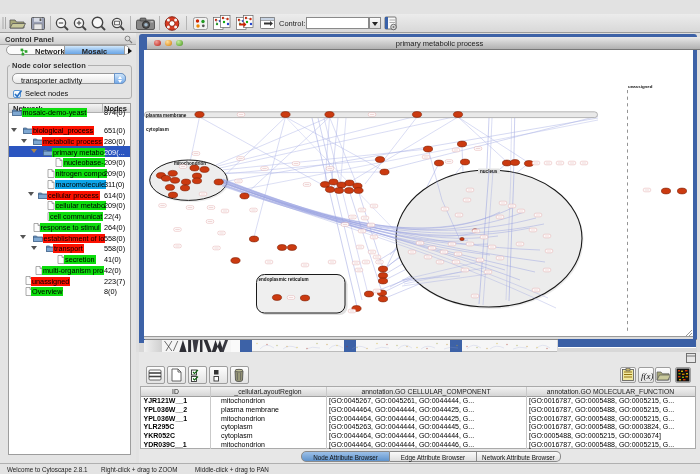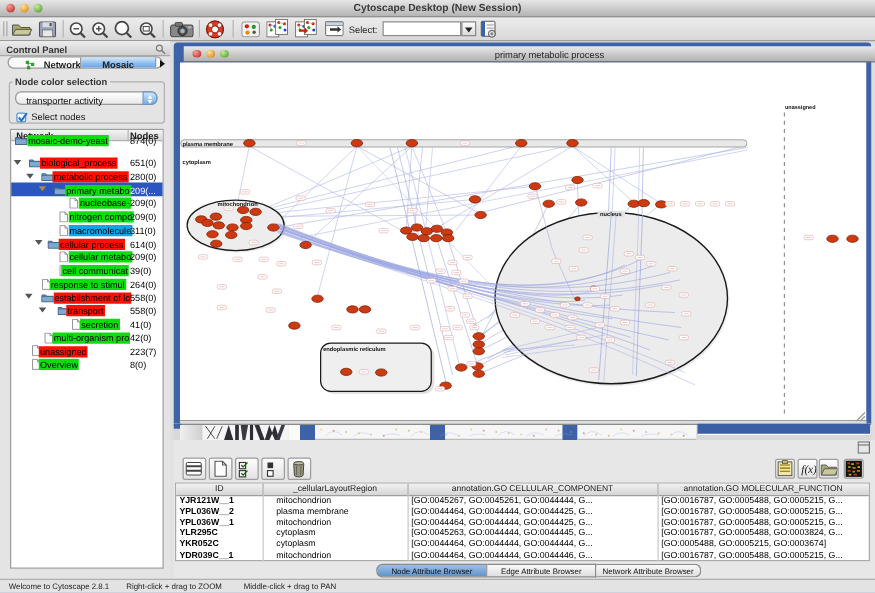--- a/index.html
+++ b/index.html
@@ -58,26 +58,20 @@
 .drow b{font-size:7px}
 
 .btab{position:absolute;top:0;height:11px;border:1px solid #8a8a8a;background:linear-gradient(#fafafa,#dedede);font-size:6.3px;color:#111;text-align:center;padding-top:1.5px}
 
 #status{left:0;top:463px;width:700px;height:11px;background:#e3e3e3;border-top:1px solid #b0b0b0;font-size:6.3px;color:#222}
 .ic{position:absolute}
 </style></head>
 <body>
 <div id="app">
 <div class="abs" id="desktop"></div>
-<div class="abs" id="titlebar">
-  <div class="abs t">Cytoscape Desktop (New Session)</div>
-  <div class="abs tl" style="left:5px;background:radial-gradient(circle at 35% 30%,#f0a09a,#d24f46 60%,#a03028)"></div>
-  <div class="abs tl" style="left:16px;background:radial-gradient(circle at 35% 30%,#ffe0a0,#e8a33c 60%,#b87820)"></div>
-  <div class="abs tl" style="left:27px;background:radial-gradient(circle at 35% 30%,#c8eba0,#77b94e 60%,#4f8a2c)"></div>
-</div>
 <div class="abs" id="toolbar">
       <svg class="ic" style="left:2px;top:2px" width="5" height="14" viewBox="0 0 5 14">
         <line x1="1" y1="1" x2="1" y2="13" stroke="#aaa" stroke-width="1"></line>
         <line x1="3.5" y1="1" x2="3.5" y2="13" stroke="#aaa" stroke-width="1"></line>
       </svg>
       <svg class="ic" style="left:9px;top:3px" width="17" height="12" viewBox="0 0 17 12">
         <path d="M1 3 L6 3 L7.5 5 L15 5 L15 11 L1 11 Z" fill="#a8a878" stroke="#555" stroke-width="0.8"></path>
         <path d="M1 11 L3.5 6.5 L16.5 6.5 L14 11 Z" fill="#c8c89a" stroke="#555" stroke-width="0.8"></path>
       </svg>
       <svg class="ic" style="left:31px;top:3px" width="14" height="13" viewBox="0 0 14 13">
@@ -167,21 +161,21 @@
         <rect x="1" y="1" width="3" height="12" fill="#3a62a8"></rect>
         <line x1="5.5" y1="4" x2="11" y2="4" stroke="#999" stroke-width="0.8"></line>
         <line x1="5.5" y1="6.5" x2="11" y2="6.5" stroke="#999" stroke-width="0.8"></line>
         <circle cx="9.5" cy="11" r="2.8" fill="#d8d8d8" stroke="#444" stroke-width="0.7"></circle>
         <circle cx="9.5" cy="11" r="1" fill="#777"></circle>
       </svg>
       <div class="abs tsep" style="left:50px"></div>
       <div class="abs tsep" style="left:130px"></div>
       <div class="abs tsep" style="left:159px"></div>
       <div class="abs tsep" style="left:186px"></div>
-      <div class="abs" style="left:279px;top:5px;font-size:7.5px;color:#222">Select:</div>
+      <div class="abs" style="left:279px;top:5px;font-size:7.5px;color:#222">Control:</div>
       <div class="abs" style="left:306px;top:3px;width:63px;height:12px;background:#fff;border:1px solid #8a8a8a"></div>
       <div class="abs" style="left:369px;top:3px;width:12px;height:12px;background:linear-gradient(#fcfcfc,#dcdcdc);border:1px solid #8a8a8a"></div>
       <div class="abs" style="left:371.5px;top:7.5px;width:0;height:0;border-left:3.4px solid transparent;border-right:3.4px solid transparent;border-top:4px solid #222"></div>
     </div>
 <div class="abs" id="cpanel"></div>
 <div class="abs" id="cphead">
       <span>Control Panel</span>
   <svg class="ic" style="left:124px;top:2px" width="9" height="9" viewBox="0 0 9 9">
         <circle cx="3.5" cy="3.5" r="2.4" fill="none" stroke="#777" stroke-width="0.9"></circle>
         <line x1="5.4" y1="5.4" x2="8" y2="8" stroke="#777" stroke-width="1.1"></line>
@@ -298,21 +292,21 @@
         </svg>
         <div class="hl" style="left:45.5px;background:#0ddd0d">cellular metabo</div>
         <div class="cnt" style="color:#000">209(0)</div>
       </div>
       <div class="abs trow" style="top:106.95px">
         <svg class="ic" style="left:37.5px;top:0.9px" width="8" height="9" viewBox="0 0 8 9">
           <path d="M1 0.5 L5 0.5 L7 2.5 L7 8.5 L1 8.5 Z" fill="#fdfdfd" stroke="#888" stroke-width="0.7"></path>
           <path d="M5 0.5 L5 2.5 L7 2.5" fill="none" stroke="#888" stroke-width="0.7"></path>
         </svg>
         <div class="hl" style="left:40px;background:#0ddd0d">cell communicat</div>
-        <div class="cnt" style="color:#000">39(0)</div>
+        <div class="cnt" style="color:#000">22(4)</div>
       </div>
       <div class="abs trow" style="top:117.7px">
         <svg class="ic" style="left:23.5px;top:0.9px" width="8" height="9" viewBox="0 0 8 9">
           <path d="M1 0.5 L5 0.5 L7 2.5 L7 8.5 L1 8.5 Z" fill="#fdfdfd" stroke="#888" stroke-width="0.7"></path>
           <path d="M5 0.5 L5 2.5 L7 2.5" fill="none" stroke="#888" stroke-width="0.7"></path>
         </svg>
         <div class="hl" style="left:30.5px;background:#0ddd0d">response to stimul</div>
         <div class="cnt" style="color:#000">264(0)</div>
       </div>
       <div class="abs trow" style="top:128.45px">

